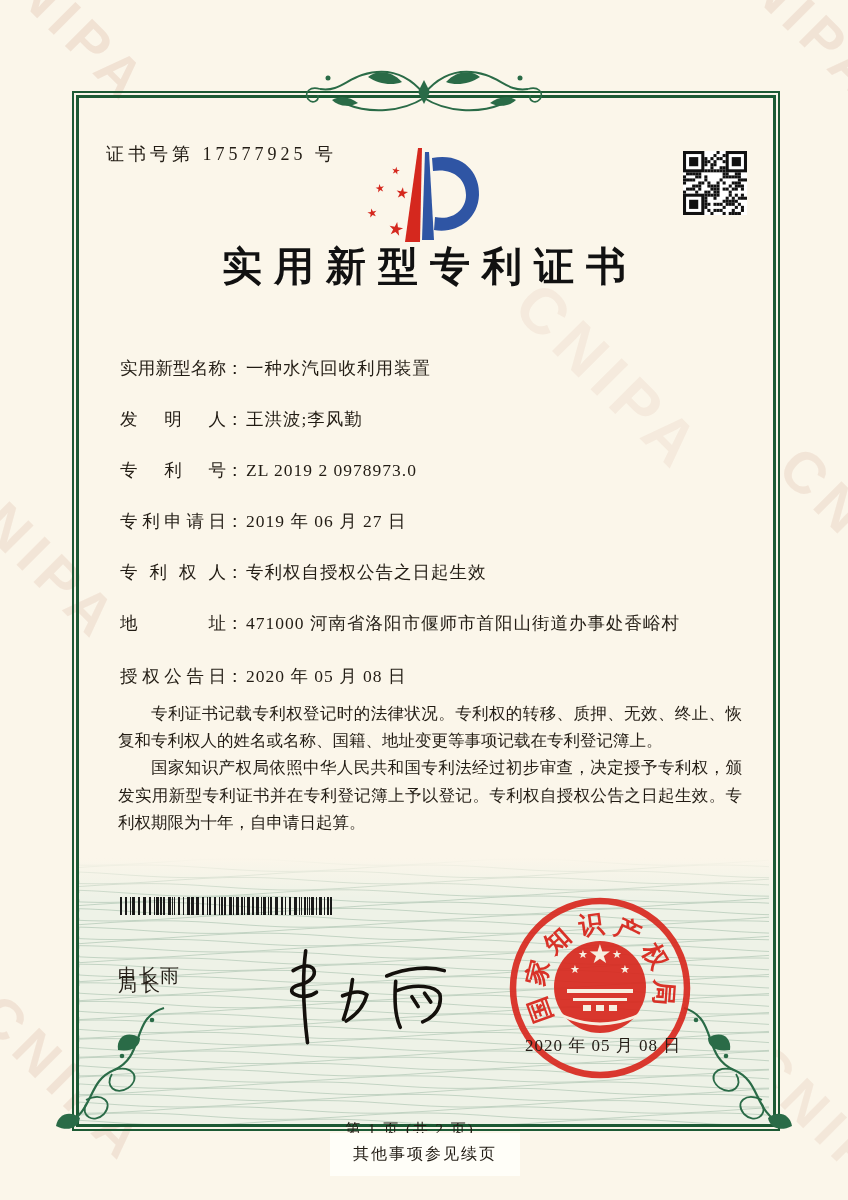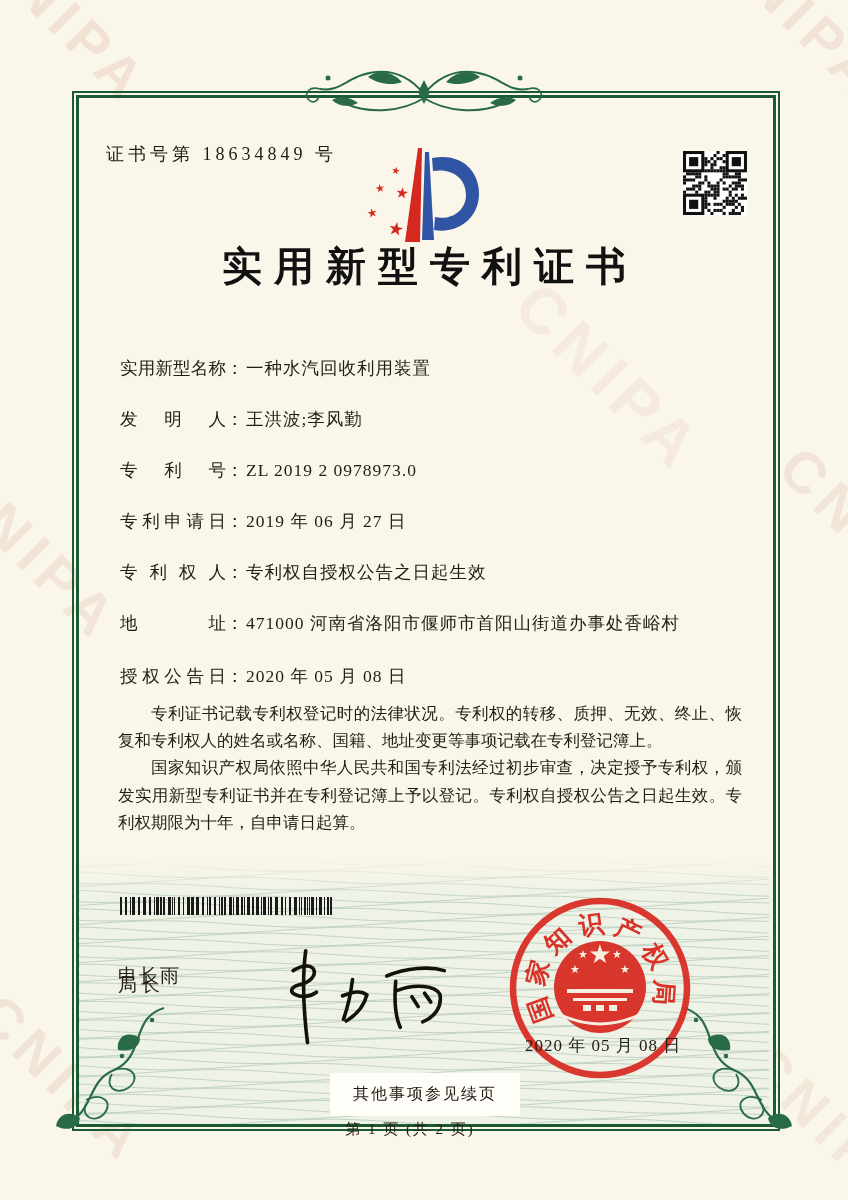--- a/index.html
+++ b/index.html
@@ -57,21 +57,21 @@
   .signer-name { position:absolute; z-index:5; left:118px; top:963px; font-size:19px; letter-spacing:2px; }
   .signature { position:absolute; z-index:5; left:250px; top:940px; width:205px; height:108px; }
 
   .seal { position:absolute; z-index:5; left:505px; top:893px; width:190px; height:190px; }
   .seal-date { position:absolute; z-index:6; left:515px; top:1034px; width:176px; text-align:center;
                font-size:17px; letter-spacing:1px; color:#241d16; }
 
   .pageno { position:absolute; z-index:4; left:60px; top:1088px; width:700px; text-align:center;
             font-size:15px; letter-spacing:2px;margin-top:32px; }
 
-  .contbox { position:absolute; z-index:4; left:330px; top:1073px; width:190px; height:43px;
+  .contbox { position:absolute; z-index:4; left:330px; top:1133px; width:190px; height:43px;
              background:#fffef8; display:flex; align-items:center; justify-content:center;
              font-size:16px; letter-spacing:2px; }
 </style>
 </head>
 <body>
 
 <div class="page">
 
   <span class="wm wm1">CNIPA</span>
   <span class="wm wm2">CNIPA</span>
@@ -165,21 +165,21 @@
       <path d="M62 66 C80 60 90 74 76 84 C64 92 52 82 60 70" stroke-width="1.8"></path>
       <path d="M34 96 C50 88 62 98 52 110 C42 120 28 112 34 100" stroke-width="1.8"></path>
       <path d="M88 34 C76 26 64 32 66 46 C78 48 88 44 88 34 Z" fill="#2a6b47" stroke="none"></path>
       <path d="M28 114 C18 106 6 110 4 122 C16 128 26 124 28 114 Z" fill="#2a6b47" stroke="none"></path>
       <circle cx="100" cy="16" r="2.3" fill="#2a6b47" stroke="none"></circle>
       <circle cx="70" cy="52" r="2.3" fill="#2a6b47" stroke="none"></circle>
       <circle cx="18" cy="120" r="2.3" fill="#2a6b47" stroke="none"></circle>
     </g>
   </svg>
 
-  <div class="certno">证书号第 18634849 号</div>
+  <div class="certno">证书号第 17577925 号</div>
 
   <svg class="logo" viewBox="0 0 140 112">
     <text x="44" y="34" font-size="10" fill="#d5281e" text-anchor="middle" transform="rotate(12 44 30)">★</text>
     <text x="28" y="52" font-size="11" fill="#d5281e" text-anchor="middle" transform="rotate(-10 28 48)">★</text>
     <text x="50" y="58" font-size="15" fill="#d5281e" text-anchor="middle" transform="rotate(8 50 53)">★</text>
     <text x="20" y="77" font-size="12" fill="#d5281e" text-anchor="middle" transform="rotate(-12 20 72)">★</text>
     <text x="44" y="95" font-size="18" fill="#d5281e" text-anchor="middle" transform="rotate(10 44 89)">★</text>
     <path d="M66 8 L70 8 L68 102 L53 102 Z" fill="#d5281e"></path>
     <path d="M73 12 L77 12 L82 100 L70 100 Z" fill="#2f55a4"></path>
     <path d="M80 18 C112 12 128 34 127 55 C126 80 104 94 82 90 L83 77 C100 81 114 70 114 55 C114 38 100 28 81 31 Z" fill="#2f55a4"></path>

